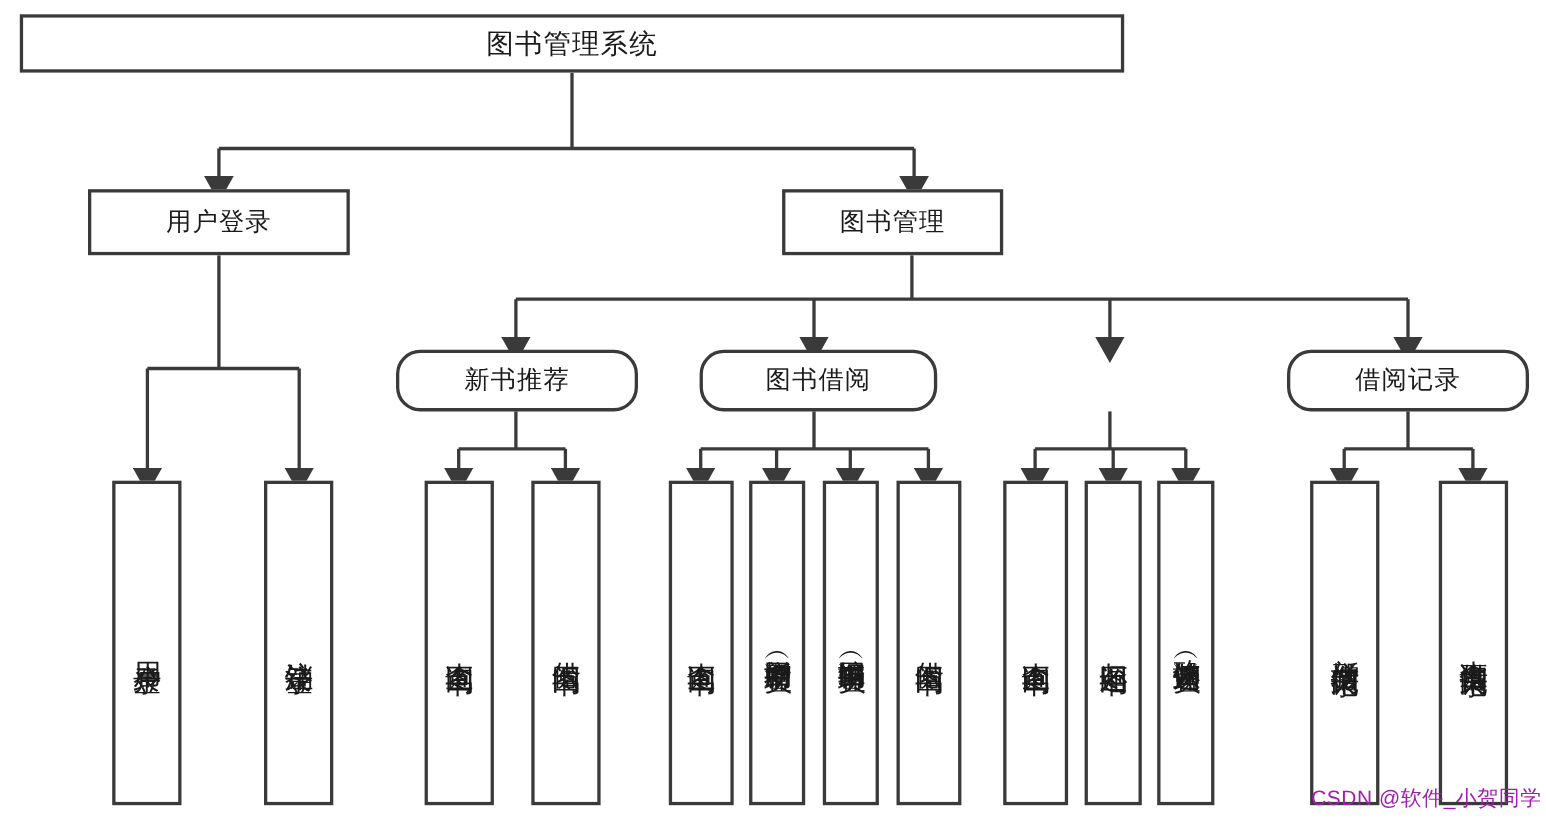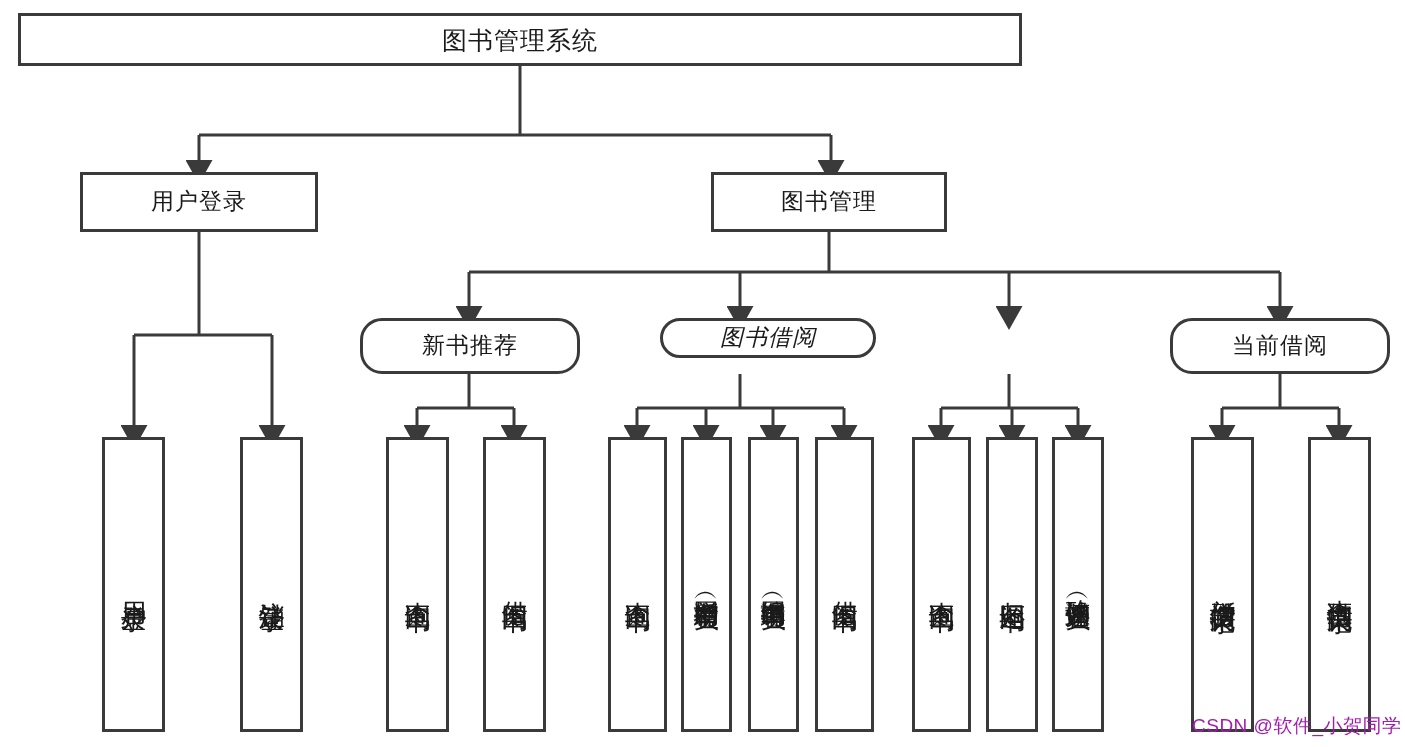--- a/index.html
+++ b/index.html
@@ -123,32 +123,32 @@
     </g>
   </svg>
 
   <div class="node node-title" style="left:18px; top:13px; width:1004px; height:53px;">
     <span class="label">图书管理系统</span>
   </div>
 
   <div class="node node-l2" style="left:80px; top:172px; width:238px; height:60px;">
     <span class="label">用户登录</span>
   </div>
-  <div class="node node-l2" style="left:711px; top:172px; width:236px; height:60px;">
+  <div class="node node-l2" style="left:711px; top:172px; width:201px; height:60px;">
     <span class="label">图书管理</span>
   </div>
 
   <div class="node node-l3" style="left:360px; top:318px; width:220px; height:56px;">
     <span class="label">新书推荐</span>
   </div>
-  <div class="node node-l3" style="left:660px; top:318px; width:216px; height:40px;font-style:italic;">
+  <div class="node node-l3" style="left:636px; top:318px; width:216px; height:56px;">
     <span class="label">图书借阅</span>
   </div>
   <div class="node node-l3" style="left:1170px; top:318px; width:220px; height:56px;">
-    <span class="label">当前借阅</span>
+    <span class="label">借阅记录</span>
   </div>
 
   <div class="node node-leaf" style="left:102px; top:437px; width:63px; height:295px;">
     <span class="label">用户登录</span>
   </div>
   <div class="node node-leaf" style="left:240px; top:437px; width:63px; height:295px;">
     <span class="label">注销登录</span>
   </div>
   <div class="node node-leaf" style="left:386px; top:437px; width:63px; height:295px;">
     <span class="label">查询图书</span>

